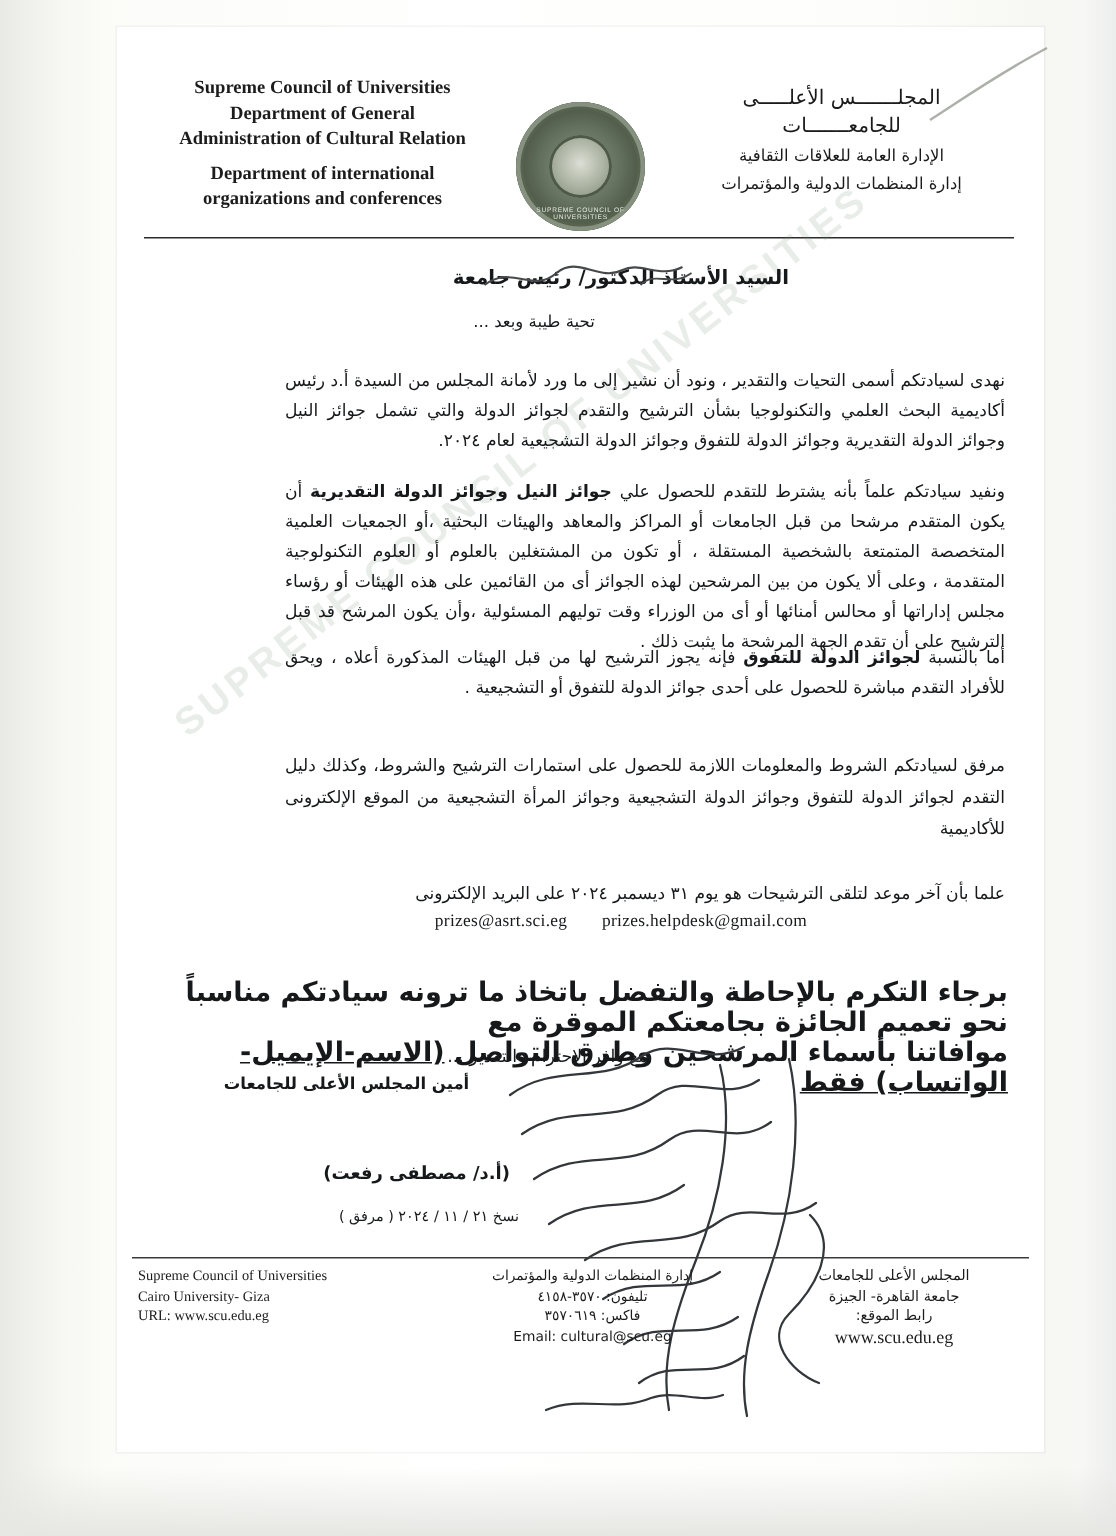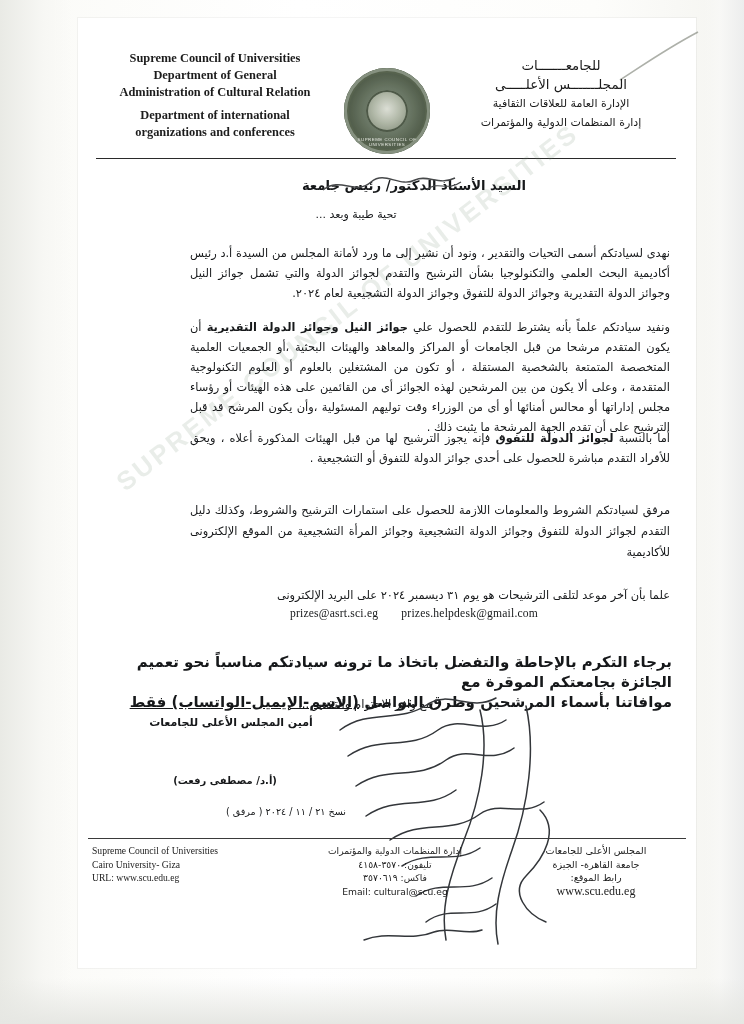--- a/index.html
+++ b/index.html
@@ -231,21 +231,21 @@
     font-size: 11.6px;
     color: #16181a;
     letter-spacing: 0.2px;
   }
   .emails span { margin: 0 10px; }
 
   .closing-bold {
     left: 112px;
     top: 652px;
     width: 560px;
-    font-size: 15px;
+    font-size: 18px;
     font-weight: bold;
     line-height: 20px;
     text-align: right;
   }
   .closing-bold .u { text-decoration: underline; }
 
   .respect {
     left: 190px;
     top: 697px;
     width: 350px;
@@ -257,23 +257,23 @@
     top: 716px;
     width: 270px;
     font-size: 11px;
     font-weight: bold;
     text-align: center;
   }
   .signer-name {
     left: 110px;
     top: 775px;
     width: 230px;
-    font-size: 10px;
-    font-weight: bold;
-    text-align: center;
+    font-size: 12px;
+    font-weight: bold;
+    text-align: right;
     letter-spacing: 0.5px;
   }
   .footnote-ref {
     left: 96px;
     top: 806px;
     width: 250px;
     font-size: 9.6px;
     text-align: right;
   }
 
@@ -370,22 +370,22 @@
       <div style="height:6px"></div>
       <div>Department of international</div>
       <div>organizations and conferences</div>
     </div>
 
     <div class="seal">
       <div class="seal-text">SUPREME COUNCIL OF UNIVERSITIES</div>
     </div>
 
     <div class="lh-ar">
+      <div class="big">المجلـــــــس الأعلـــــى</div>
       <div class="big">للجامعـــــــات</div>
-      <div class="big">المجلـــــــس الأعلـــــى</div>
       <div class="small">الإدارة العامة للعلاقات الثقافية</div>
       <div class="small">إدارة المنظمات الدولية والمؤتمرات</div>
     </div>
   </div>
 
   <div class="hr-main"></div>
 
   <div class="watermark">SUPREME COUNCIL OF UNIVERSITIES</div>
 
   <div class="body-ar salutation">السيد الأستاذ الدكتور/ رئيس جامعة</div>

